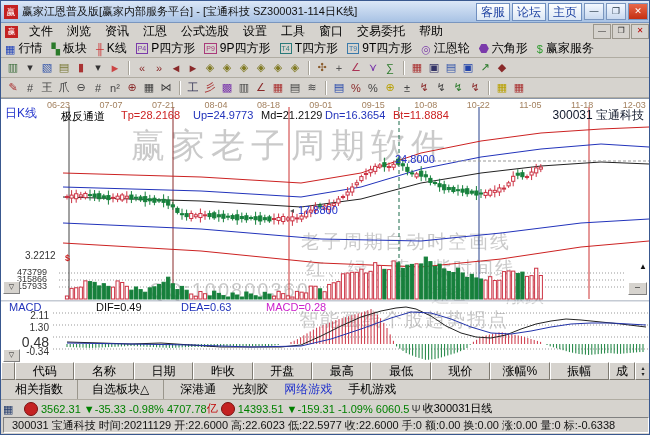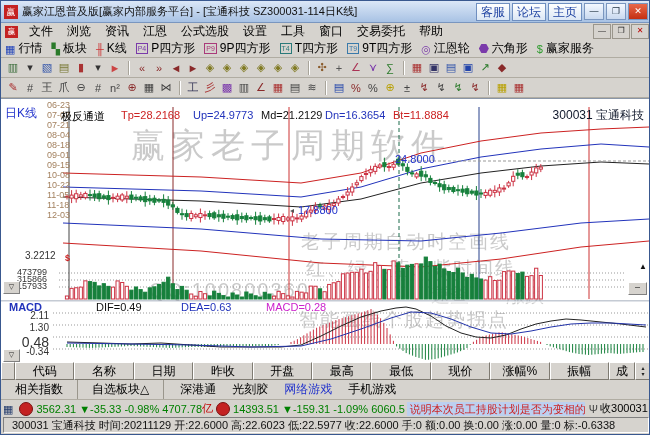--- a/index.html
+++ b/index.html
@@ -36,21 +36,21 @@
   .tb1-item .ic{font-size:11px;margin-right:3px;line-height:12px;}
   .tb1-item .badge{font-size:7px;border:1px solid currentColor;padding:0 1px;margin-right:3px;line-height:9px;}
   .hexagon{width:10px;height:9px;margin-right:3px;background:#7a3aaa;
     clip-path:polygon(25% 0,75% 0,100% 50%,75% 100%,25% 100%,0 50%);}
   .tbico{width:16px;height:15px;display:inline-flex;align-items:center;justify-content:center;
     font-size:11px;margin-right:1px;cursor:default;}
   .tbsep{width:1px;height:14px;background:#a9a59b;border-right:1px solid #fff;margin:0 4px;}
   
   .chart-region{position:absolute;left:0;top:97px;width:650px;height:264px;background:#ffffff;border-top:1px solid #8a96a8;}
   .date-row{position:absolute;left:46px;right:3px;top:99px;display:flex;justify-content:space-between;
-    font-size:9px;color:#a3815f;z-index:3;flex-direction:column;}
+    font-size:9px;color:#a3815f;z-index:3;}
   .kperiod{position:absolute;left:4px;top:104px;color:#2233cc;font-size:12px;z-index:3;}
   .info-row{position:absolute;top:108px;font-size:11px;z-index:3;white-space:nowrap;}
   .stock-label{position:absolute;right:5px;top:106px;color:#0f172a;font-size:12px;z-index:3;}
   .wm{position:absolute;color:rgba(158,158,158,0.55);z-index:1;white-space:nowrap;}
   #chart-svg{position:absolute;left:0;top:97px;z-index:2;}
   .pricelabel{position:absolute;color:#2233cc;font-size:11px;z-index:3;}
   .scale{position:absolute;color:#333;z-index:3;}
   .collapse-btn{position:absolute;left:2px;width:15px;height:11px;background:#d6d3ce;border:1px solid;
     border-color:#fff #808080 #808080 #fff;font-size:7px;line-height:10px;text-align:center;color:#222;z-index:4;}
   .mini-minus{position:absolute;left:627px;top:281px;width:17px;height:11px;background:#d6d3ce;border:1px solid;
@@ -785,21 +785,21 @@
   <span class="scale" style="left:64px;top:252px;color:#cc2222;font-size:9px;font-weight:bold;">$</span>
   <span class="scale" style="left:16px;top:266px;font-size:9px;">473799</span>
   <span class="scale" style="left:16px;top:273px;font-size:9px;">315866</span>
   <span class="scale" style="left:16px;top:280px;font-size:9px;">157933</span>
 
   <span class="collapse-btn" style="top:280px;">▽</span>
   <span class="collapse-btn" style="top:348px;">▽</span>
   <span class="mini-up">▲</span>
   <span class="mini-minus">–</span>
 
-  <span class="macd-lb" style="left:8px;color:#2233bb;font-weight:bold;">MACD</span>
+  <span class="macd-lb" style="left:8px;color:#2233bb;font-weight:normal;">MACD</span>
   <span class="macd-lb" style="left:95px;color:#111;">DIF=0.49</span>
   <span class="macd-lb" style="left:180px;color:#2233bb;">DEA=0.63</span>
   <span class="macd-lb" style="left:265px;color:#cc22cc;">MACD=0.28</span>
   <span class="scale" style="left:18px;top:309px;width:30px;text-align:right;font-size:10px;">2.11</span>
   <span class="scale" style="left:18px;top:321px;width:30px;text-align:right;font-size:10px;">1.30</span>
   <span class="scale" style="left:18px;top:333px;width:30px;text-align:right;font-size:14px;">0.48</span>
   <span class="scale" style="left:18px;top:345px;width:30px;text-align:right;font-size:10px;">-0.34</span>
 
   <div class="hdr-row" id="hdr-row">
       <span class="hdr-cell hdr-blank"></span>
@@ -836,19 +836,18 @@
     <span class="coin"></span>
     <span class="green">3562.31</span>&nbsp;
     <span class="green">▼-35.33</span>&nbsp;
     <span class="green">-0.98%</span>&nbsp;
     <span class="green">4707.78</span><span class="red">亿</span>
     <span class="coin"></span>
     <span class="green">14393.51</span>&nbsp;
     <span class="green">▼-159.31</span>&nbsp;
     <span class="green">-1.09%</span>&nbsp;
     <span class="green">6060.5</span>
-    <span class="ticker">说明本次员工持股计划是否为变相的</span>
     <span class="antenna">Ψ</span>
     <span>收300031日线</span>
   </div>
 
   <div class="bottombar">300031 宝通科技 时间:20211129 开:22.6000 高:22.6023 低:22.5977 收:22.6000 手:0 额:0.00 换:0.00 涨:0.00 量:0 标:-0.6338</div>
 </div>
 
 </body></html>

